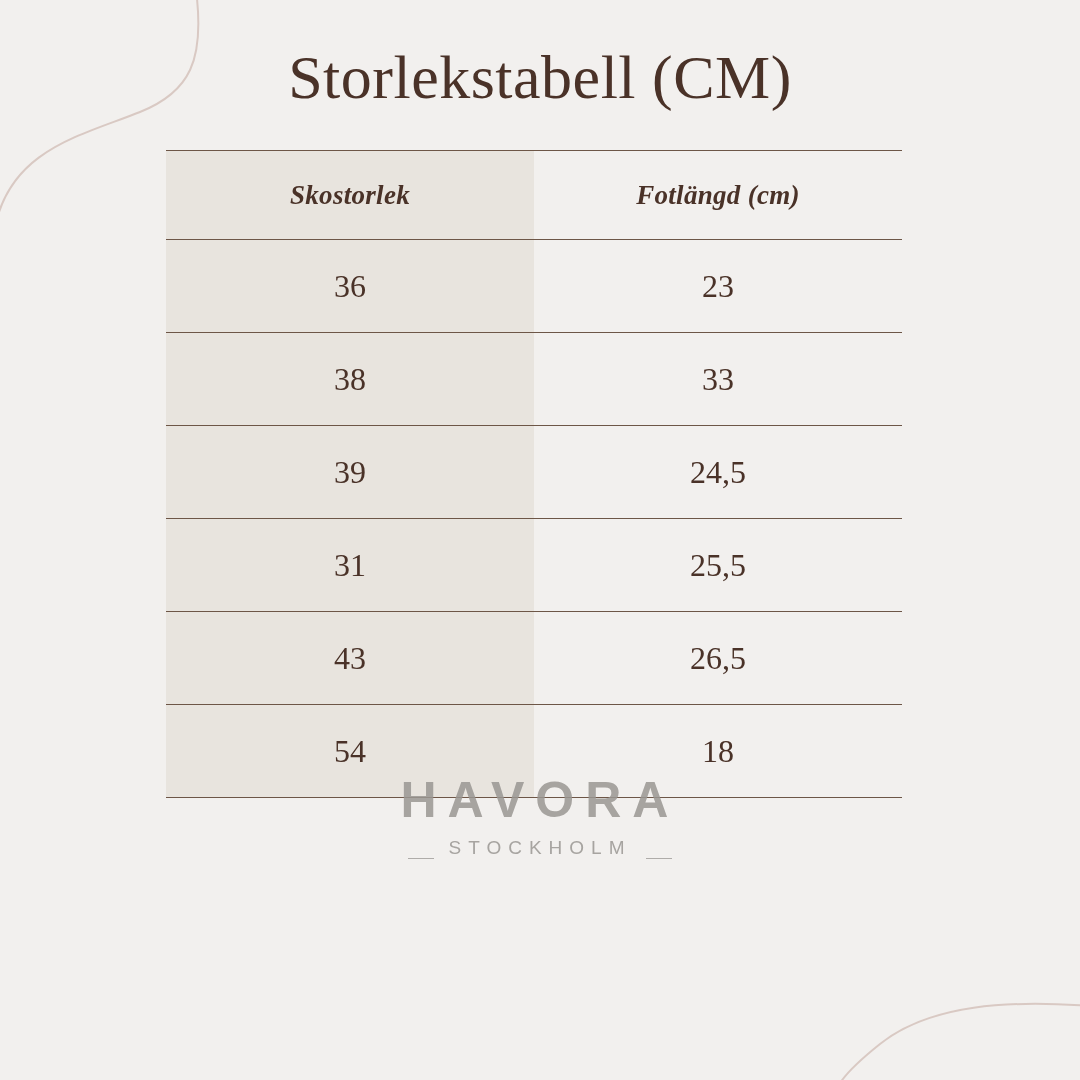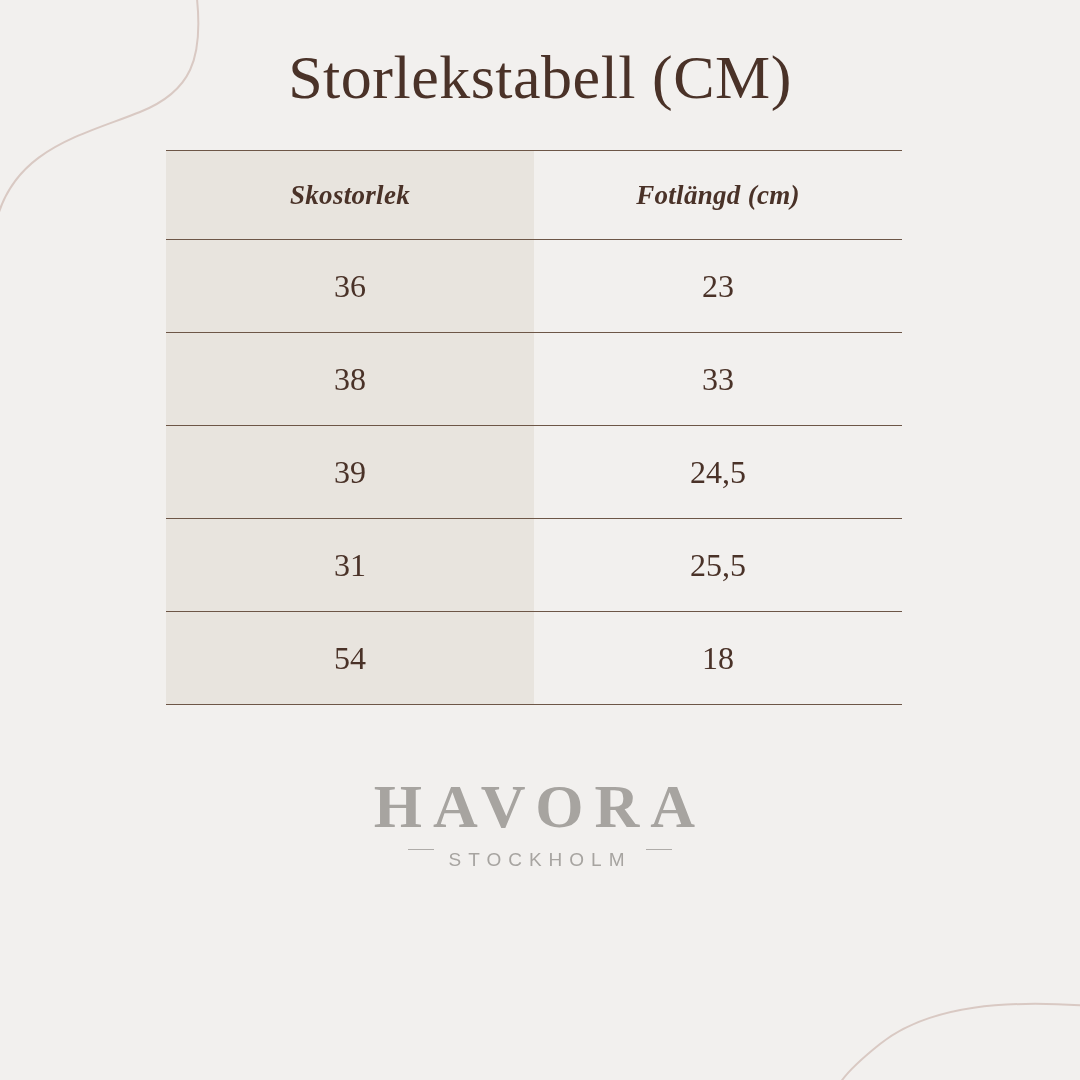--- a/index.html
+++ b/index.html
@@ -101,38 +101,38 @@
   .watermark {
     position: absolute;
     top: 775px;
     left: 0;
     width: 1080px;
     text-align: center;
     pointer-events: none;
   }
 
   .wm-name {
-    font-family: Liberation Serif, serif;
-    font-size: 62px;
+    font-family: Liberation Sans, sans-serif;
+    font-size: 50px;
     font-weight: bold;
     letter-spacing: 11px;
     color: #9a9793;
     opacity: 0.85;
     line-height: 1;
   }
 
   .wm-sub {
     margin-top: 12px;
     font-family: "Liberation Sans", sans-serif;
     font-size: 19px;
     letter-spacing: 7px;
     color: #9a9793;
     opacity: 0.85;
     display: flex;
-    align-items: flex-start;
+    align-items: flex-end;
     justify-content: center;
     gap: 14px;
   }
 
   .wm-dash {
     display: inline-block;
     width: 26px;
     height: 1px;
     background: #9a9793;
     opacity: 0.9;
@@ -167,20 +167,24 @@
           <td class="col-left">38</td>
           <td class="col-right">33</td>
         </tr>
         <tr>
           <td class="col-left">39</td>
           <td class="col-right">24,5</td>
         </tr>
         <tr>
           <td class="col-left">31</td>
           <td class="col-right">25,5</td>
+        </tr>
+        <tr>
+          <td class="col-left">43</td>
+          <td class="col-right">26,5</td>
         </tr>
         <tr>
           <td class="col-left">54</td>
           <td class="col-right">18</td>
         </tr>
       </tbody>
     </table>
   </div>
 
   <div class="watermark">

